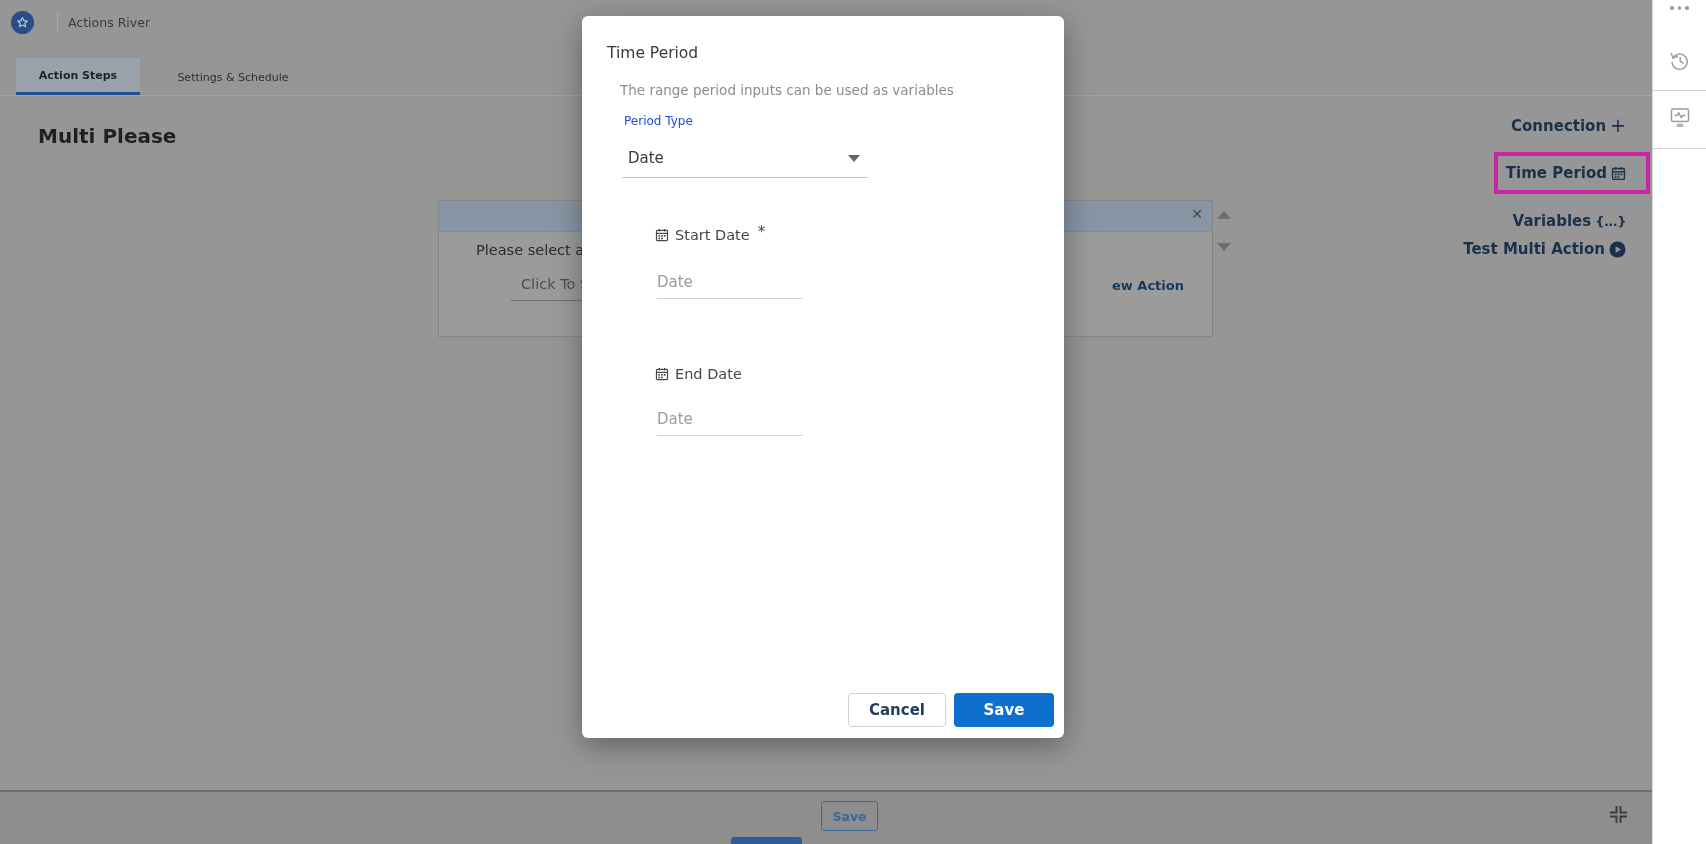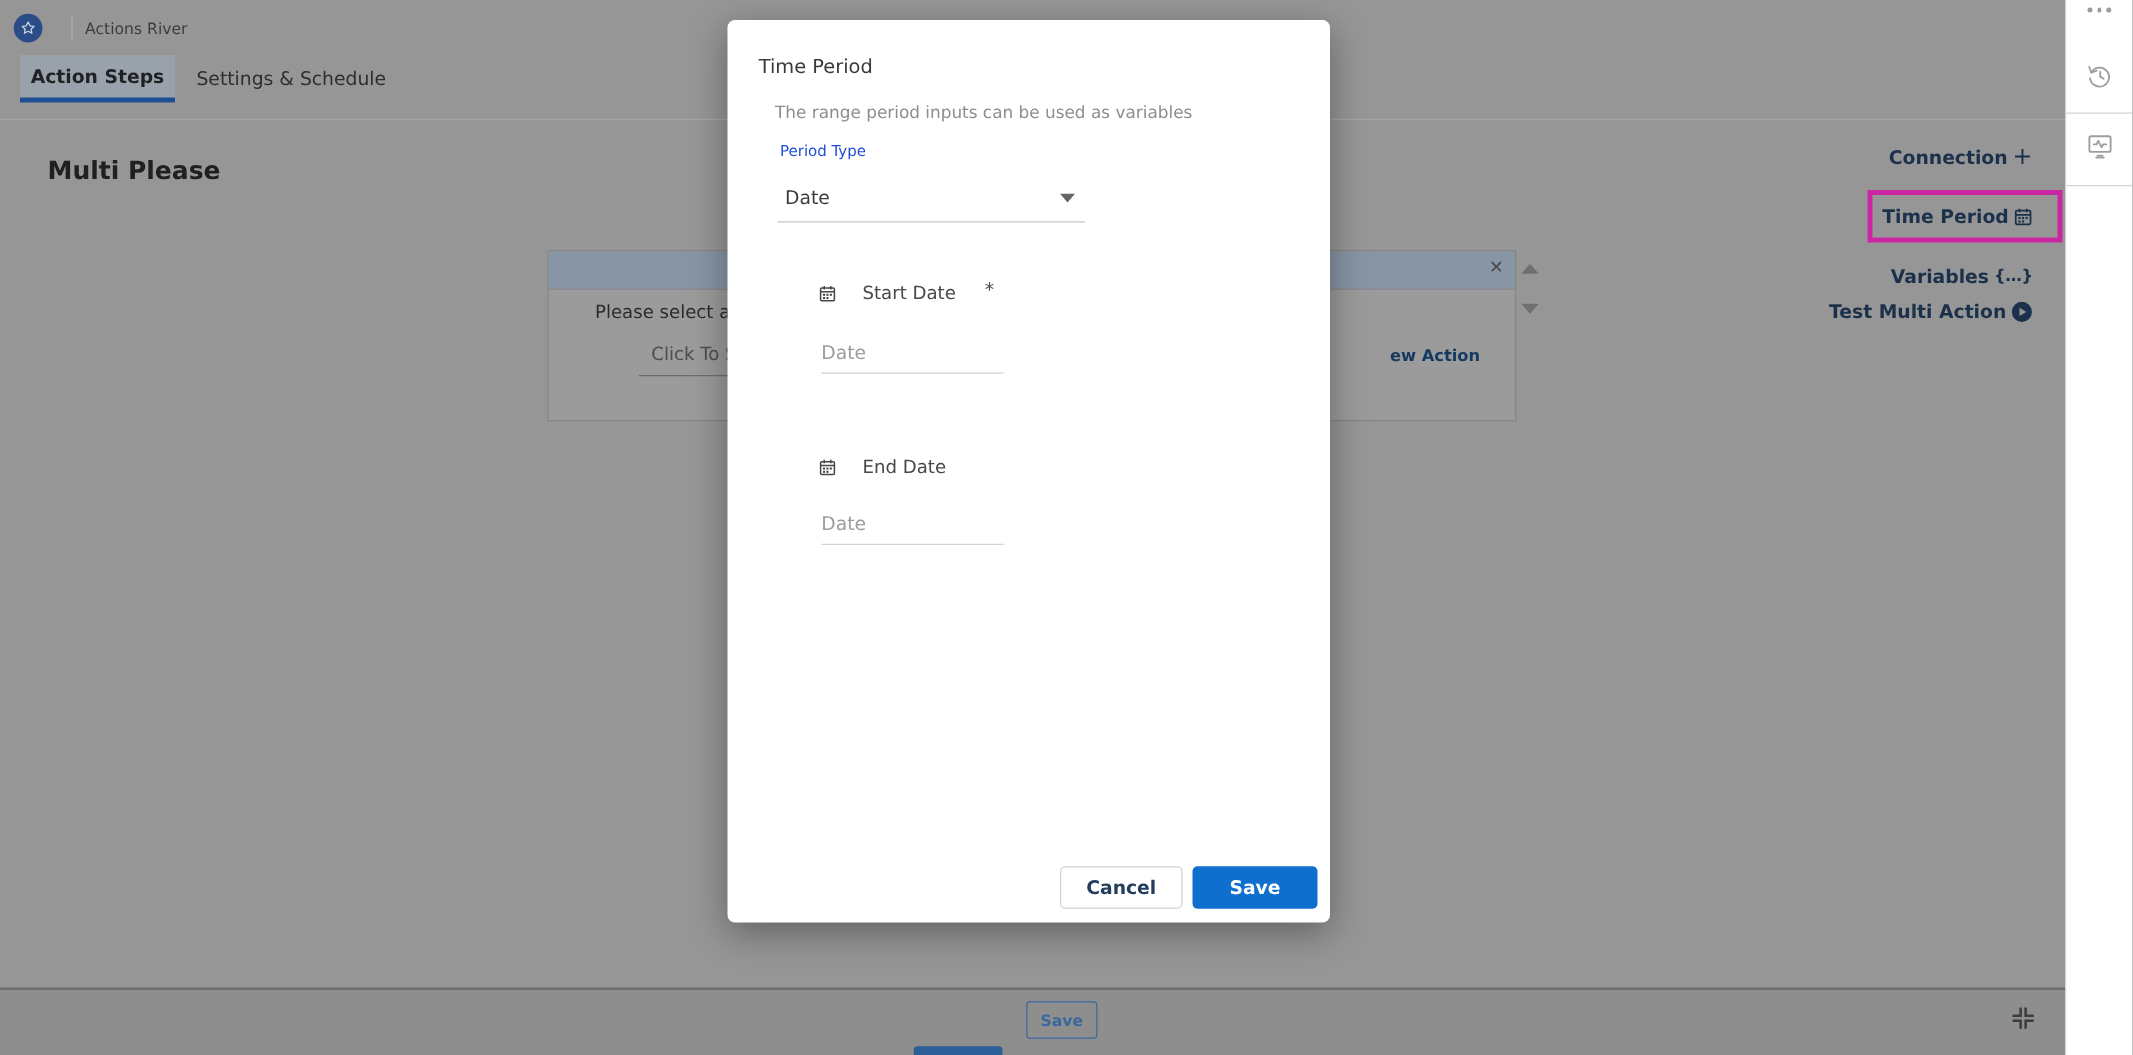--- a/index.html
+++ b/index.html
@@ -5,22 +5,22 @@
   * { margin:0; padding:0; box-sizing:border-box; }
   body { background:#e9e9e9; font-family:"DejaVu Sans","Liberation Sans",sans-serif; }
   #app { position:relative; width:1706px; height:844px; background:#969696; overflow:hidden; }
 
   
   .logo { position:absolute; left:11px; top:11px; width:23px; height:23px; border-radius:50%;
           background:#2a4c87; display:flex; align-items:center; justify-content:center; }
   .crumb-divider { position:absolute; left:57px; top:13px; width:1px; height:19px; background:#adadad; }
   .breadcrumb { position:absolute; left:68px; top:15px; font-size:12.5px; color:#3c3c3c; font-weight:500; }
 
-  .tab { position:absolute; top:44px; height:38px; display:flex; align-items:center; justify-content:center;
-         font-size:15px; color:#2c2e30; cursor:pointer; }
+  .tab { position:absolute; top:58px; height:38px; display:flex; align-items:center; justify-content:center;
+         font-size:11px; color:#2c2e30; cursor:pointer; }
   .tab-active { left:16px; width:124px; background:#99a2ab; border-bottom:4px solid #1c4e91; font-weight:700; color:#1f2123; }
   .tab-inactive { left:140px; width:186px; font-weight:400; }
   .tabs-border { position:absolute; left:0; top:95px; width:1652px; height:1px; background:#a6a6a6; }
 
   .page-title { position:absolute; left:38px; top:124px; font-size:20px; font-weight:700; color:#1e2022; }
 
   .panel { position:absolute; left:438px; top:200px; width:775px; height:137px;
            background:#9b9b9b; border:1px solid #858585; }
   .panel-header { position:absolute; left:0; top:0; width:100%; height:31px; background:#8795a4; border-bottom:1px solid #8a8a8a; }
   .panel-close { position:absolute; right:9px; top:6px; font-size:14px; font-weight:700; color:#474747; cursor:pointer; line-height:1; }
@@ -73,21 +73,21 @@
            border-radius:6px; box-shadow:0 8px 30px rgba(0,0,0,0.35); z-index:10; }
   .m-title { position:absolute; left:25px; top:28px; font-size:15.5px; font-weight:500; color:#3a3a3a; }
   .m-subtitle { position:absolute; left:38px; top:66px; font-size:13.5px; color:#8d8d8d; }
   .m-ptype-label { position:absolute; left:42px; top:98px; font-size:12px; color:#1d4ed8; }
   .m-select { position:absolute; left:40px; top:122px; width:246px; height:40px;
               border-bottom:1px solid #c4c4c4; cursor:pointer; }
   .m-select-value { position:absolute; left:6px; top:11px; font-size:15px; color:#3b3b3b; }
   .m-select-arrow { position:absolute; right:8px; top:17px; width:0; height:0;
                     border-left:6px solid transparent; border-right:6px solid transparent; border-top:7px solid #666666; }
   .m-heading { position:absolute; left:53px; top:184px; font-size:17px; font-weight:700; color:#101010; }
-  .m-date-label { position:absolute; left:73px; display:flex; align-items:center; gap:21px;
+  .m-date-label { position:absolute; left:73px; display:flex; align-items:center; gap:6px;
                   font-size:14.5px; color:#474747; }
   .m-start-label { top:210px; } .m-end-label { top:350px; }
   .m-required { font-size:15px; color:#4a4a4a; position:relative; top:-3px; margin-left:2px; }
   .m-date-input { position:absolute; left:75px; width:146px; height:33px; border:none;
                   border-bottom:1px solid #d4d4d4; background:transparent; outline:none;
                   font-size:15px; color:#3b3b3b; font-family:"DejaVu Sans","Liberation Sans",sans-serif; }
   .m-date-input::placeholder { color:#9c9c9c; opacity:1; }
   .m-start-input { top:250px; } .m-end-input { top:387px; }
   .m-cancel { position:absolute; left:266px; top:677px; width:98px; height:34px; background:#ffffff;
               border:1px solid #d2d2d2; border-radius:4px; color:#223e5c; font-size:15px; font-weight:700;

